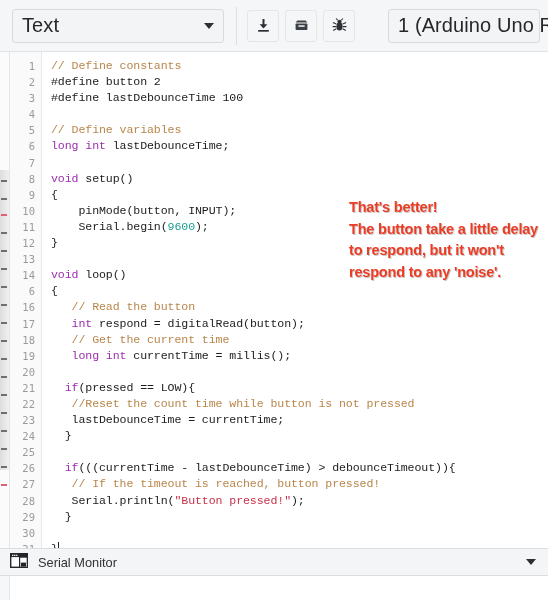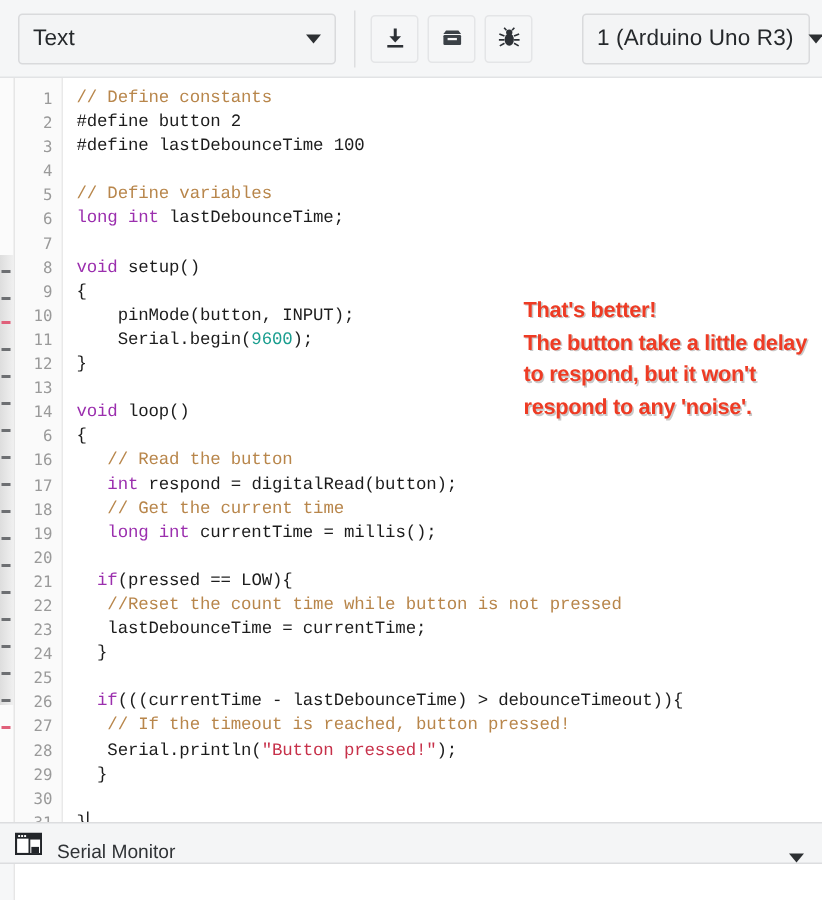--- a/index.html
+++ b/index.html
@@ -43,21 +43,21 @@
     height: 34px;
     background: #f3f4f5;
     border: 1px solid #d9dadc;
     border-radius: 3px;
     display: flex;
     align-items: center;
     padding: 0 9px;
     position: relative;
   }
   .select-box .sel-label {
-    font-size: 15px;
+    font-size: 20px;
     color: #25282b;
     white-space: nowrap;
     flex: 1 1 auto;
     letter-spacing: 0.1px;
   }
   .caret-down {
     width: 0; height: 0;
     border-left: 5px solid transparent;
     border-right: 5px solid transparent;
     border-top: 6px solid #2d3033;
@@ -215,21 +215,21 @@
     position: absolute;
     left: 0;
     top: 548px;
     width: 548px;
     height: 28px;
     box-sizing: border-box;
     background: #f4f5f6;
     border-top: 1px solid #dcdddf;
     border-bottom: 1px solid #dcdddf;
     display: flex;
-    align-items: flex-end;
+    align-items: center;
     padding: 0 12px 0 10px;
   }
   .serial-bar .sm-label {
     font-size: 12.8px;
     color: #303336;
     margin-left: 10px;
     flex: 1 1 auto;
   }
   .serial-icon { flex: 0 0 auto; display: block; }
 

